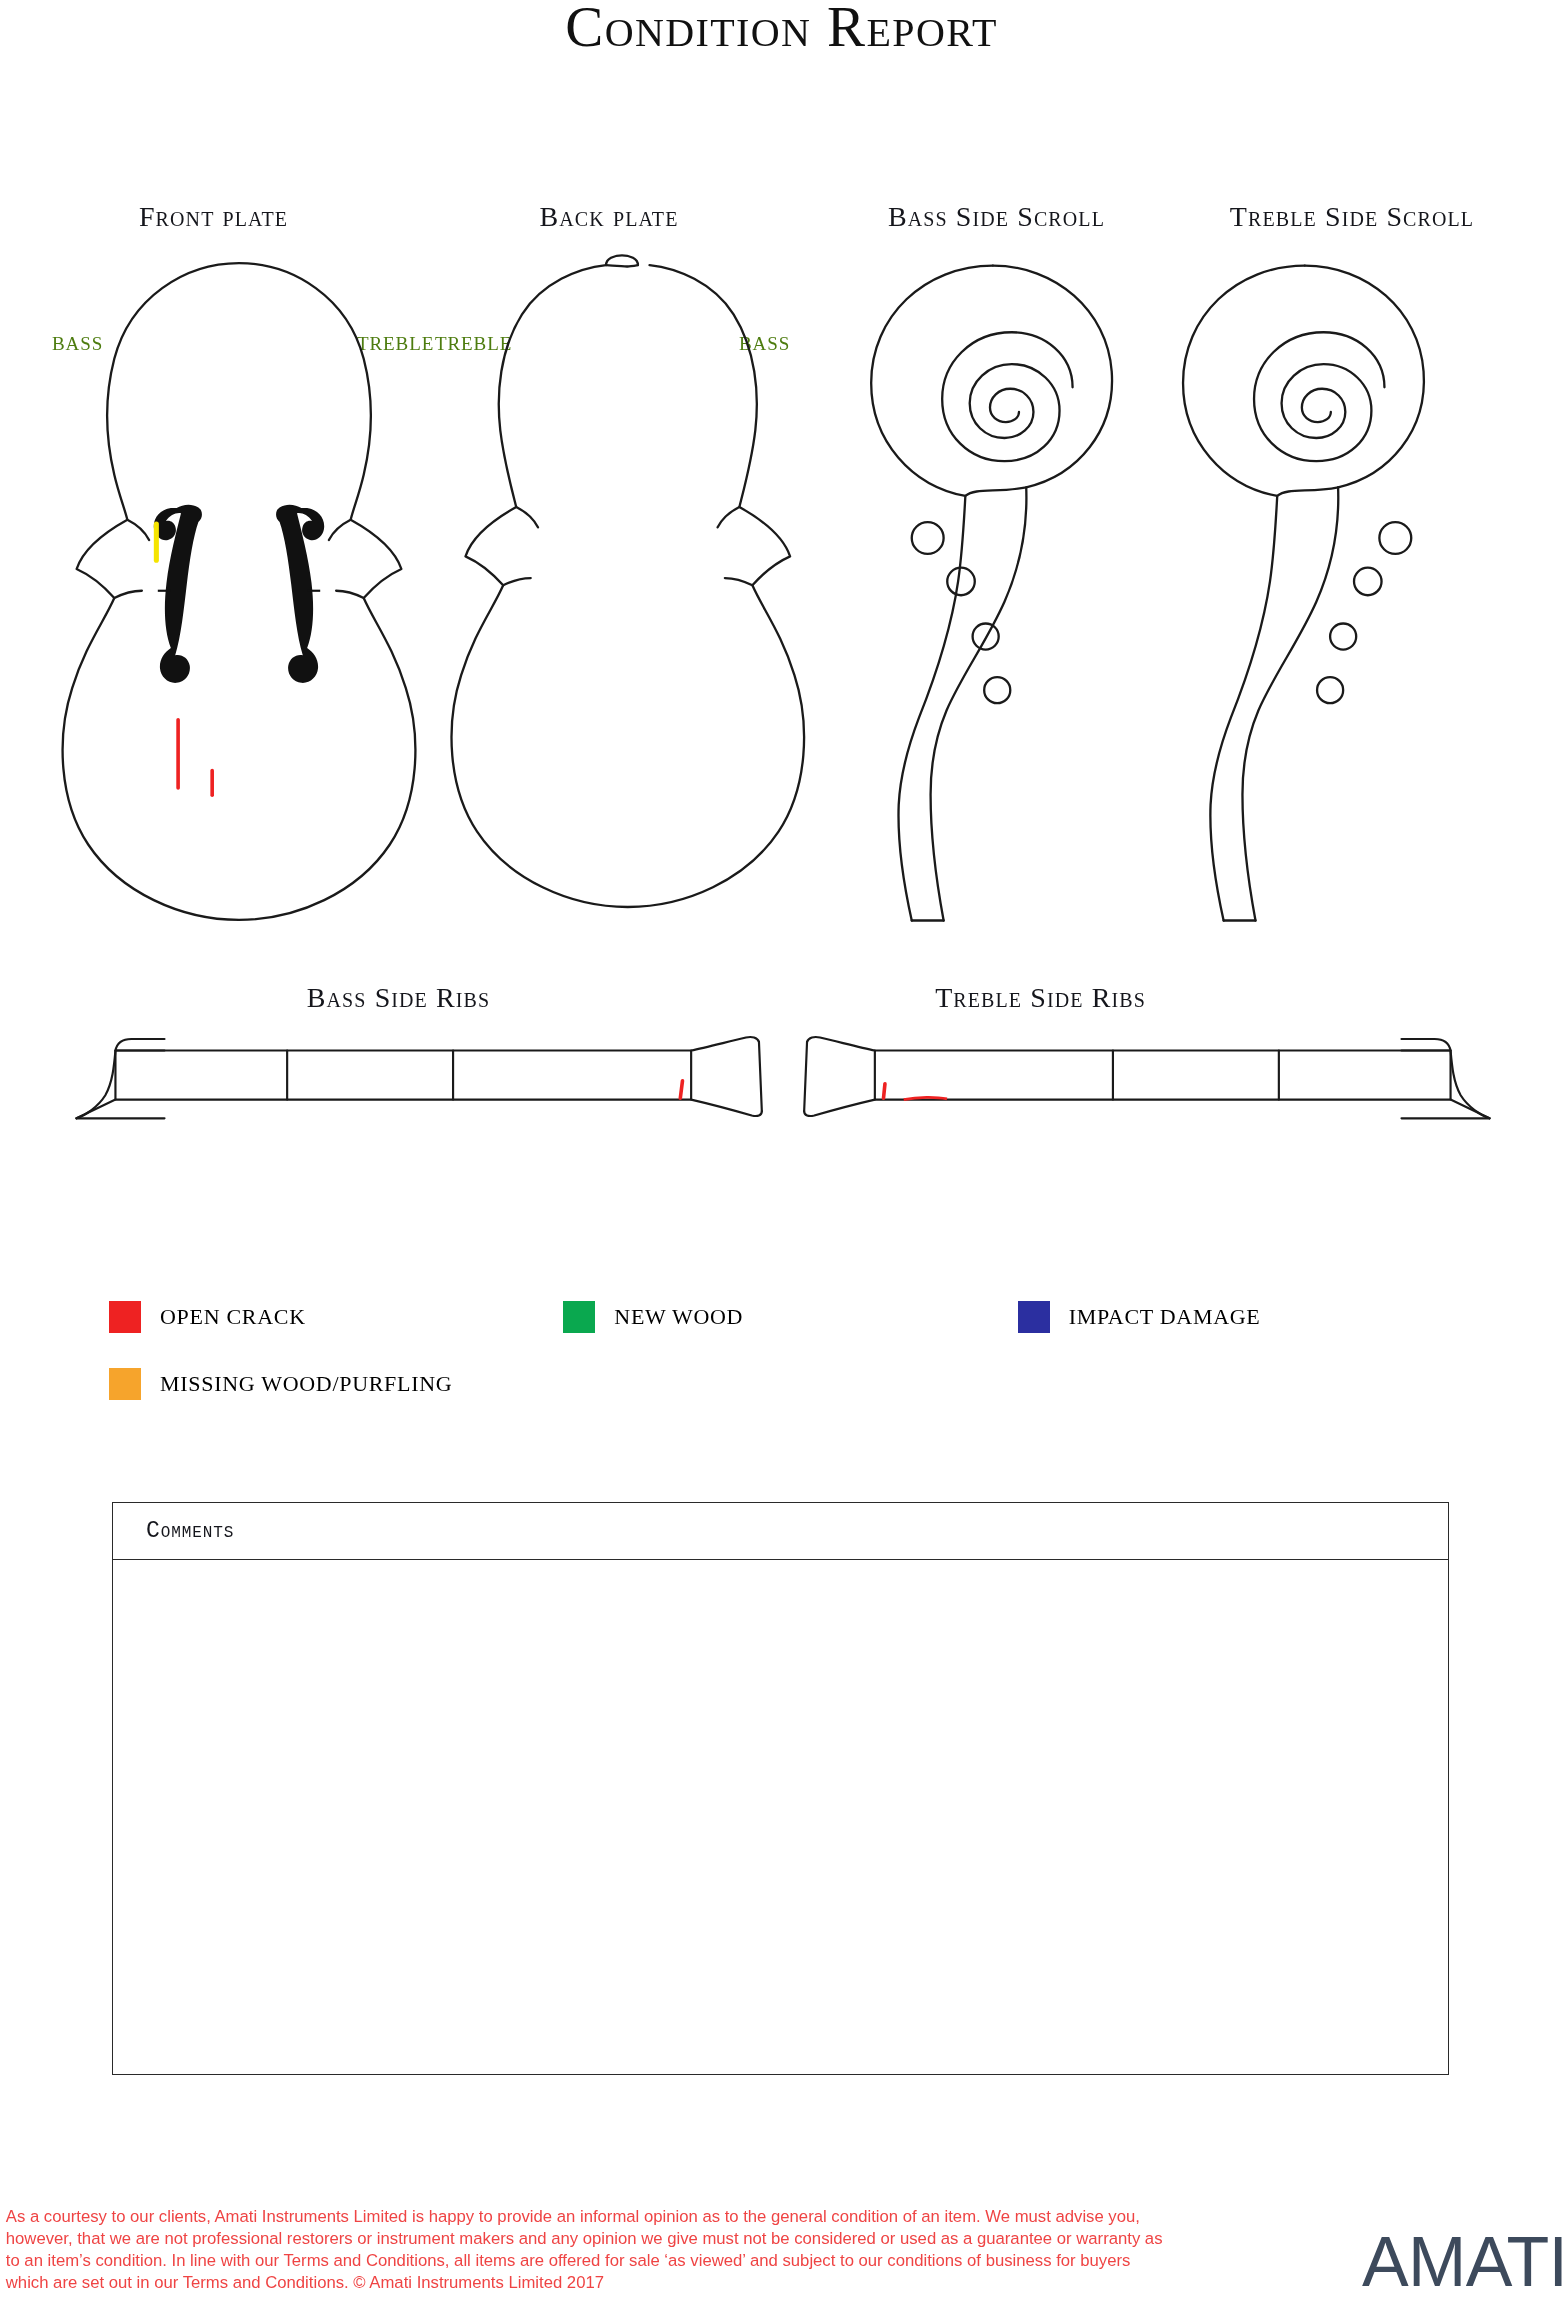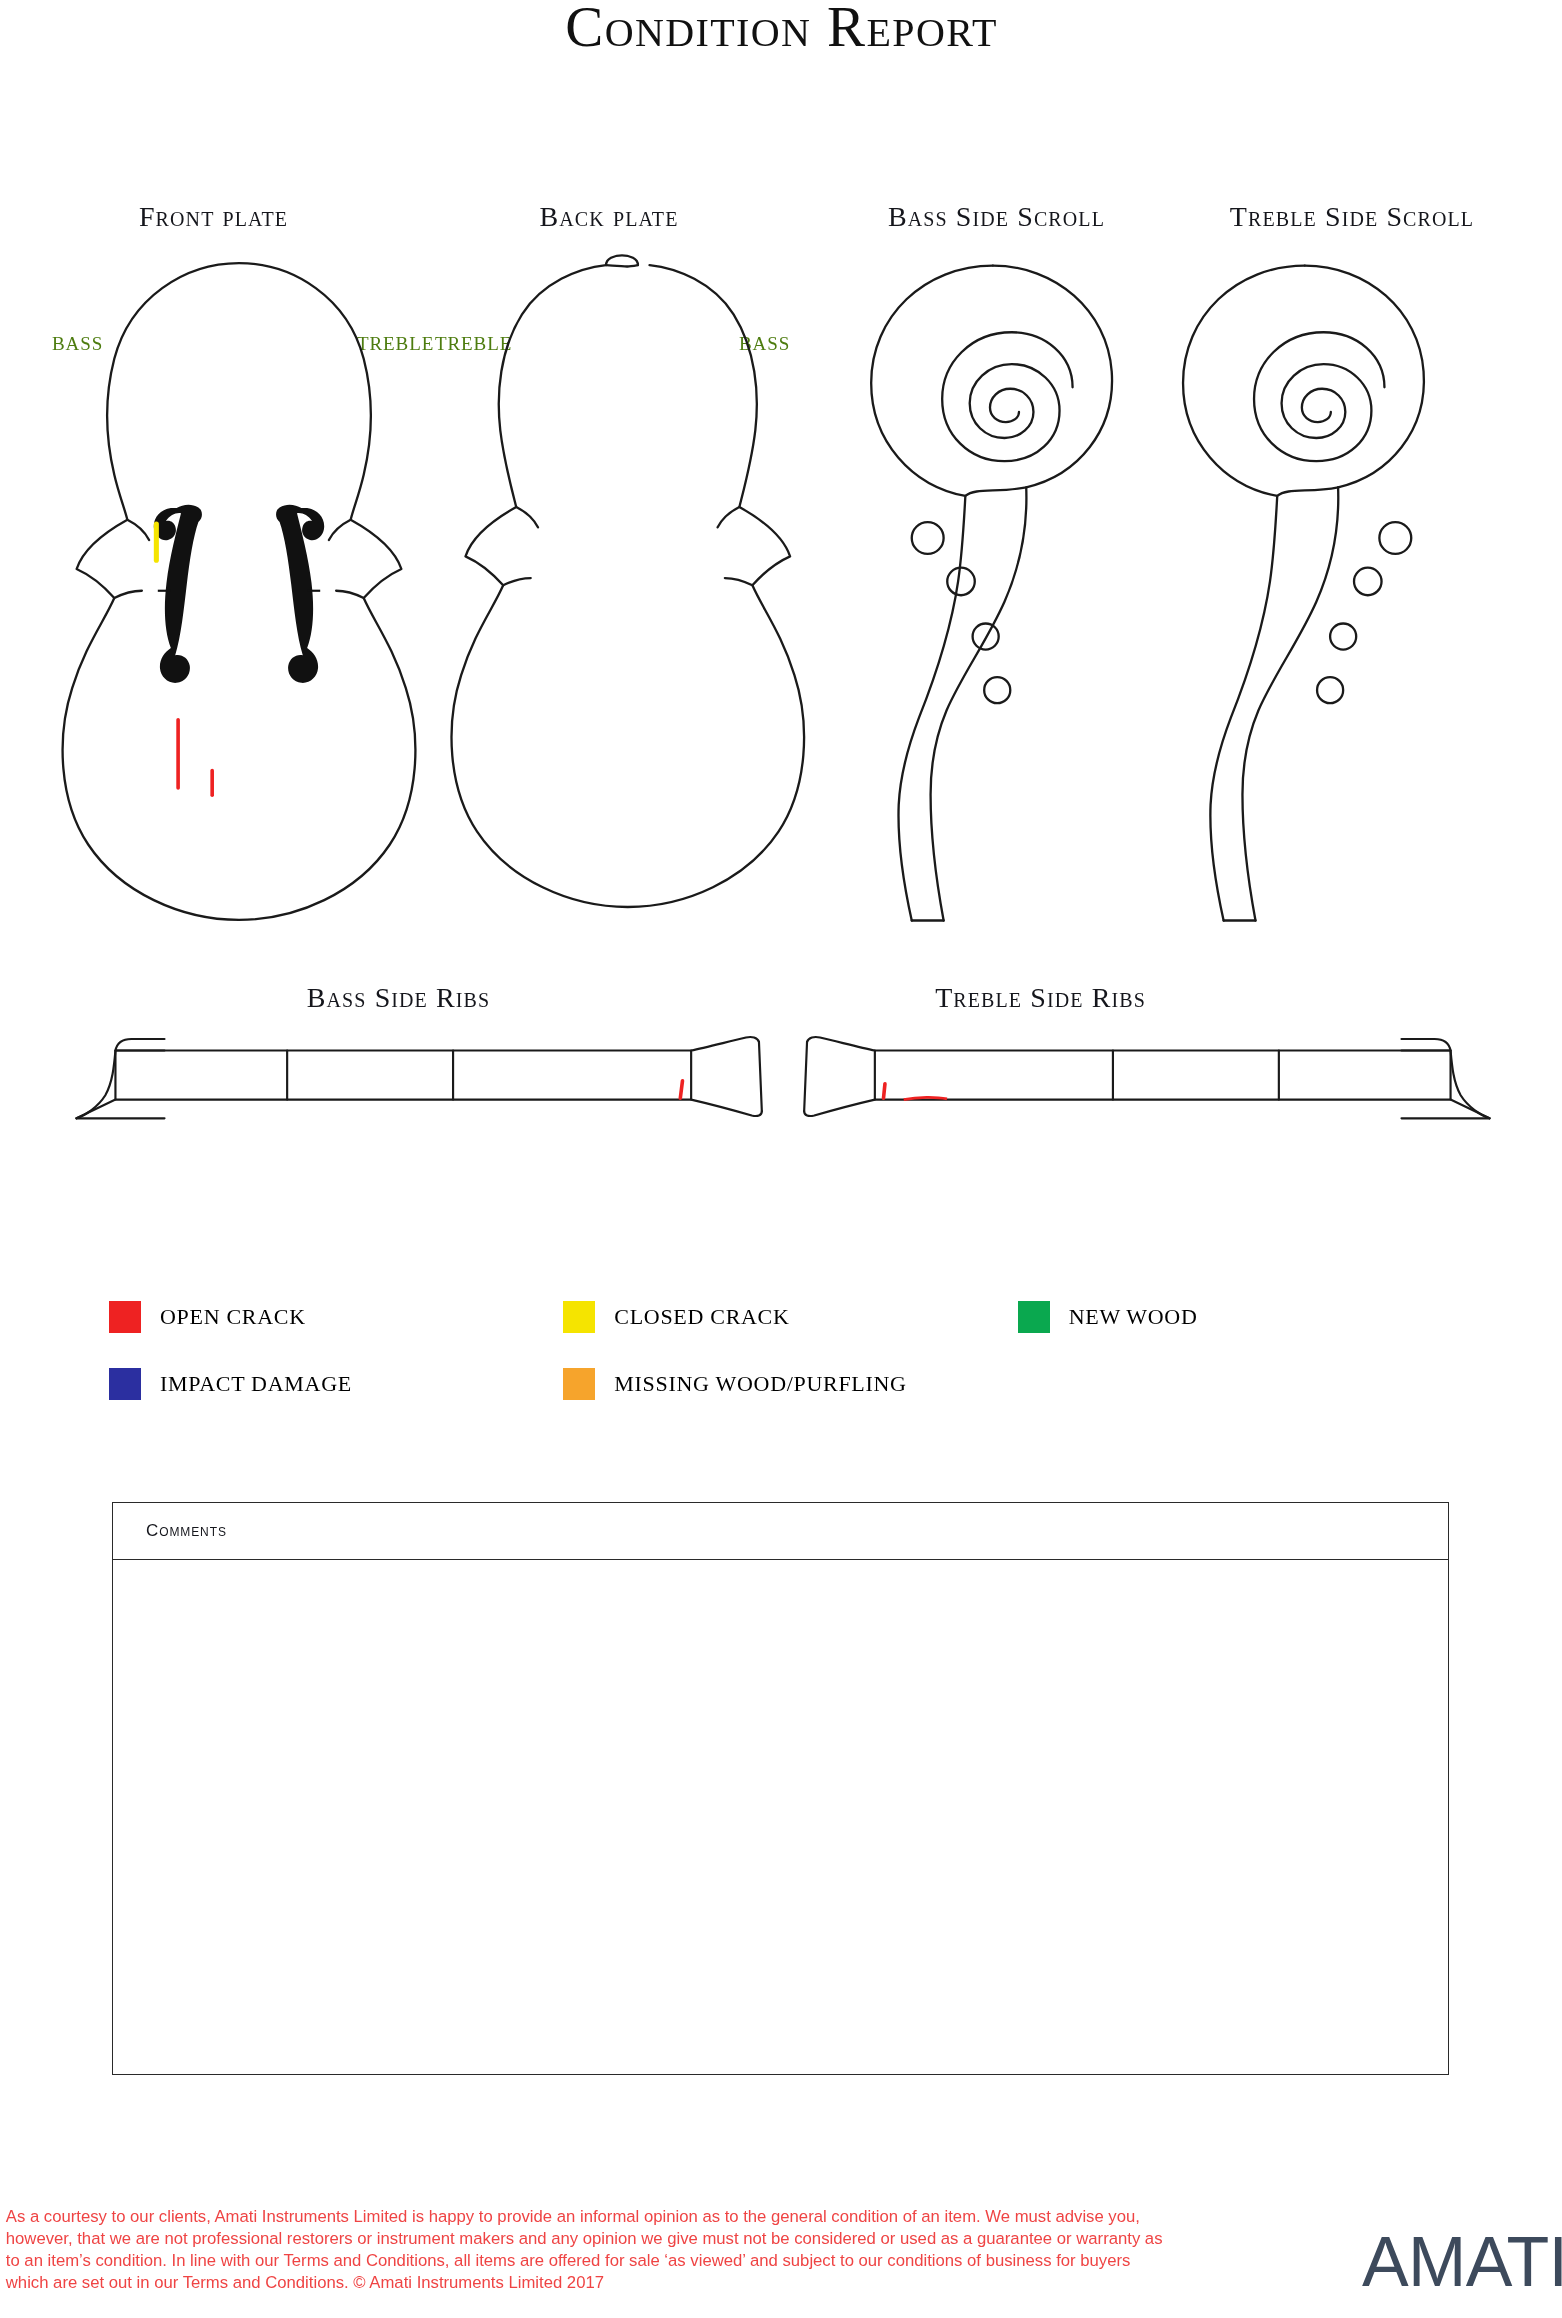--- a/index.html
+++ b/index.html
@@ -107,23 +107,23 @@
   }
   .comments-header {
     height: 57px;
     border-bottom: 1.4px solid #2a2a2a;
     box-sizing: border-box;
     display: flex;
     align-items: center;
     padding-left: 33px;
   }
   .comments-title {
-    font-family: Liberation Sans, sans-serif;
+    font-family: Liberation Mono, monospace;
     font-variant: small-caps;
-    font-size: 17px;
+    font-size: 23px;
     letter-spacing: 0.9px;
     color: #15161c;
   }
   .comments-area {
     width: 100%;
     height: calc(100% - 57px);
     border: none;
     outline: none;
     resize: none;
     box-sizing: border-box;
@@ -433,24 +433,20 @@
       <path d="M140 102 C 160 98, 185 98, 200 101" stroke="#ee2222" stroke-width="4"></path>
     </svg>
   </div>
 
   <div class="legend">
     <div class="legend-item">
       <span class="swatch" style="background:#ee2222"></span>
       <span class="legend-text">OPEN CRACK</span>
     </div>
     <div class="legend-item">
-      <span class="swatch" style="background:#f5e400"></span>
-      <span class="legend-text">CLOSED CRACK</span>
-    </div>
-    <div class="legend-item">
       <span class="swatch" style="background:#0aa84f"></span>
       <span class="legend-text">NEW WOOD</span>
     </div>
     <div class="legend-item">
       <span class="swatch" style="background:#2b2fa0"></span>
       <span class="legend-text">IMPACT DAMAGE</span>
     </div>
     <div class="legend-item">
       <span class="swatch" style="background:#f6a42c"></span>
       <span class="legend-text">MISSING WOOD/PURFLING</span>

